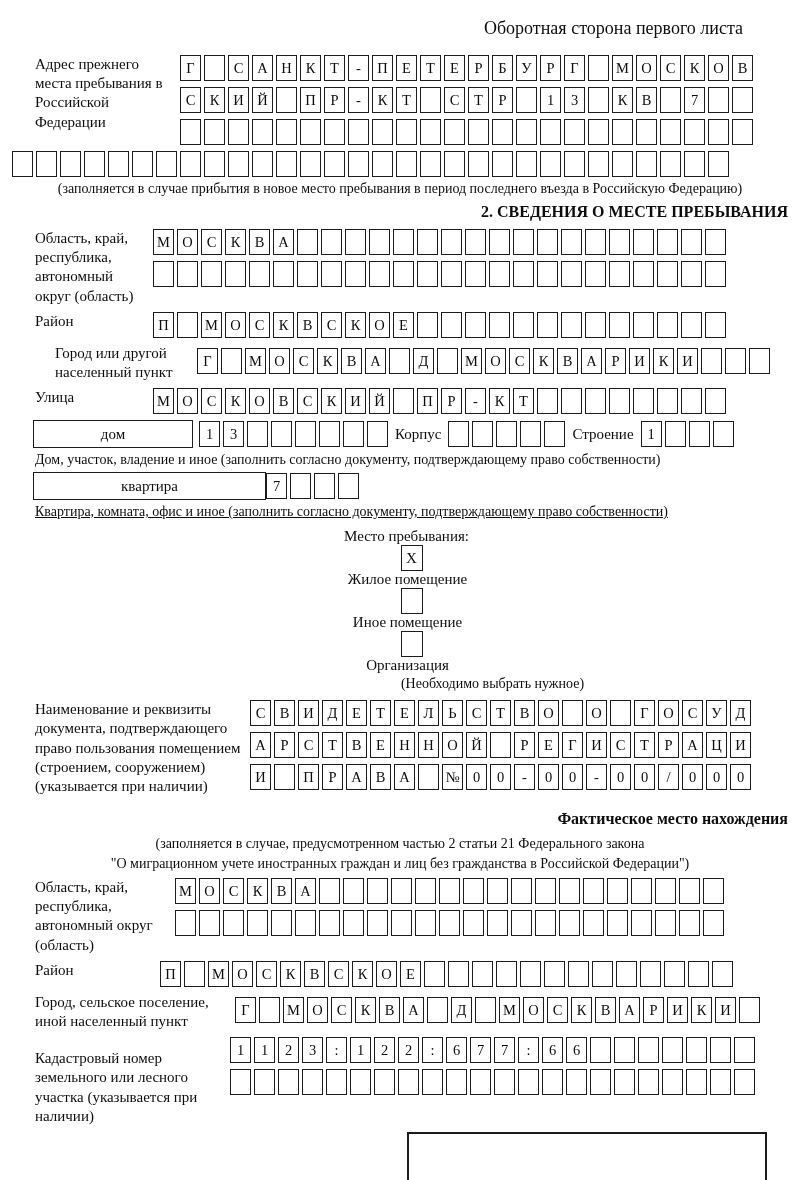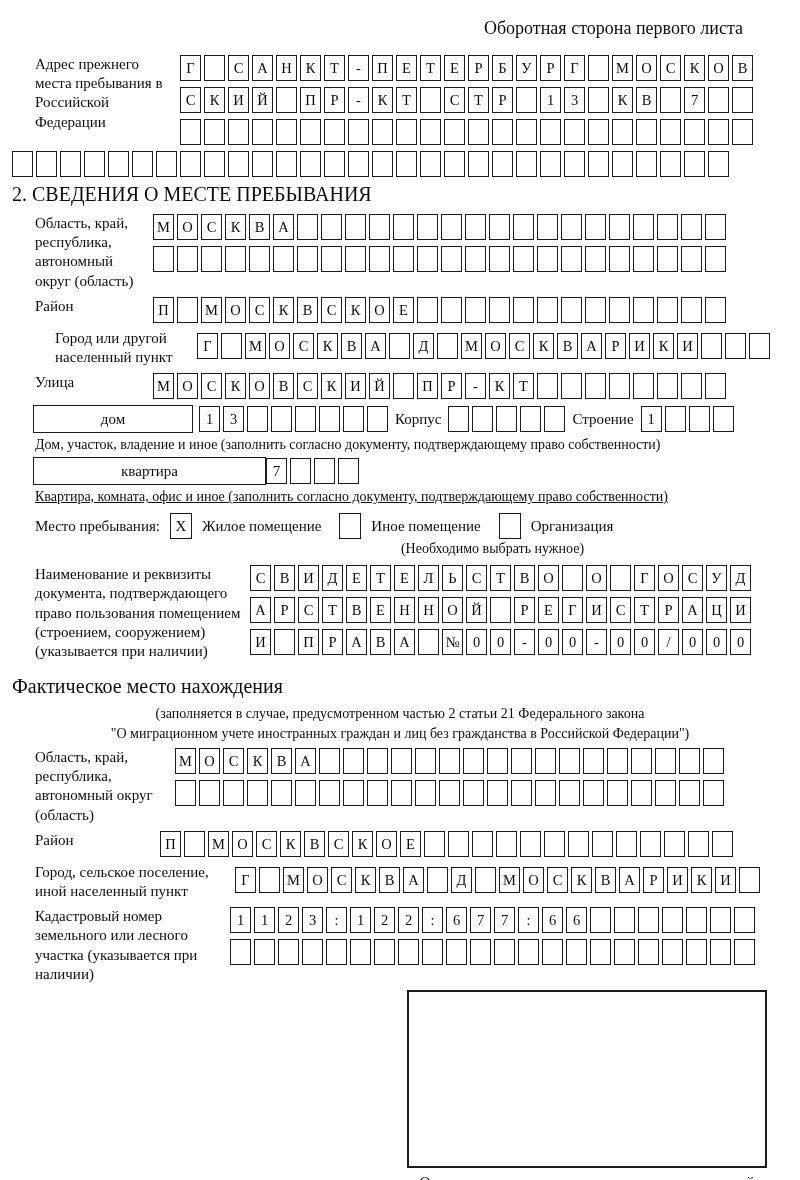--- a/index.html
+++ b/index.html
@@ -18,35 +18,35 @@
     width:21px;height:26px;box-sizing:border-box;border:1.6px solid #1c1c1c;
     display:flex;align-items:center;justify-content:center;
     font-size:14.5px;line-height:1;flex:0 0 auto;background:#fff;
   }
   .cellcol{display:flex;flex-direction:column;gap:6px;}
   
   .field{display:flex;align-items:flex-start;padding-left:23px;margin-bottom:6px;}
   .flabel{font-size:15px;line-height:1.28;flex:0 0 auto;box-sizing:border-box;padding-right:6px;}
   .w145{width:145px;} .w118{width:118px;} .w142{width:142px;margin-left:20px;}
   .w140{width:140px;} .w125{width:125px;} .w200{width:200px;}
-  .w195{width:195px;} .w215{width:215px;}
+  .w195{width:195px;margin-top:12px;} .w215{width:215px;}
   .fullrow{margin:6px 0 4px 0;}
   .center-note{text-align:center;font-size:14px;margin:2px 0 4px 0;}
-  .heading{text-align:left;font-weight:normal;font-size:20px;margin:6px 0 8px 0;}
+  .heading{text-align:right;font-weight:bold;font-size:16px;margin:6px 0 8px 0;}
   
   .boxrow{display:flex;align-items:center;padding-left:21px;margin-bottom:4px;}
   .widebox{
     box-sizing:border-box;border:1.8px solid #1c1c1c;height:28px;
     display:flex;align-items:center;justify-content:center;font-size:15px;flex:0 0 auto;
   }
   .widebox.dom{width:160px;margin-right:6px;}
   .widebox.kv{width:233px;}
   .inline-label{font-size:15px;margin:0 7px;flex:0 0 auto;}
   
-  .stay-row{display:flex;align-items:center;padding-left:23px;margin:8px 0 2px 0;}
+  .stay-row{display:flex;align-items:center;padding-left:23px;margin:8px 0 2px 0;flex-direction:column;}
   .checkbox{
     width:22px;height:26px;box-sizing:border-box;border:1.6px solid #1c1c1c;
     display:flex;align-items:center;justify-content:center;font-size:15px;flex:0 0 auto;
   }
   .opt-label{font-size:15px;margin:0 18px 0 10px;}
   .stay-label{font-size:15px;margin-right:10px;}
   
   .stamp-wrap{margin-top:6px;padding-left:395px;}
   .stamp-box{width:360px;height:178px;box-sizing:border-box;border:2px solid #1c1c1c;background:#fff;}
   .stamp-caption{width:384px;margin-left:-12px;text-align:center;font-size:14.5px;line-height:1.42;margin-top:4px;}
@@ -166,20 +166,21 @@
       <span class="cell"></span>
       <span class="cell"></span>
       <span class="cell"></span>
       <span class="cell"></span>
       <span class="cell"></span>
       <span class="cell"></span>
       <span class="cell"></span>
       <span class="cell"></span>
       <span class="cell"></span>
     </div>
+  <div class="center-note">(заполняется в случае прибытия в новое место пребывания в период последнего въезда в Российскую Федерацию)</div>
 
   <div class="heading">2. СВЕДЕНИЯ О МЕСТЕ ПРЕБЫВАНИЯ</div>
 
   <div class="field">
     <div class="flabel w118">Область, край, республика, автономный округ (область)</div>
     <div class="cellcol">
       <div class="cellrow">
           <span class="cell">М</span>
           <span class="cell">О</span>
           <span class="cell">С</span>

